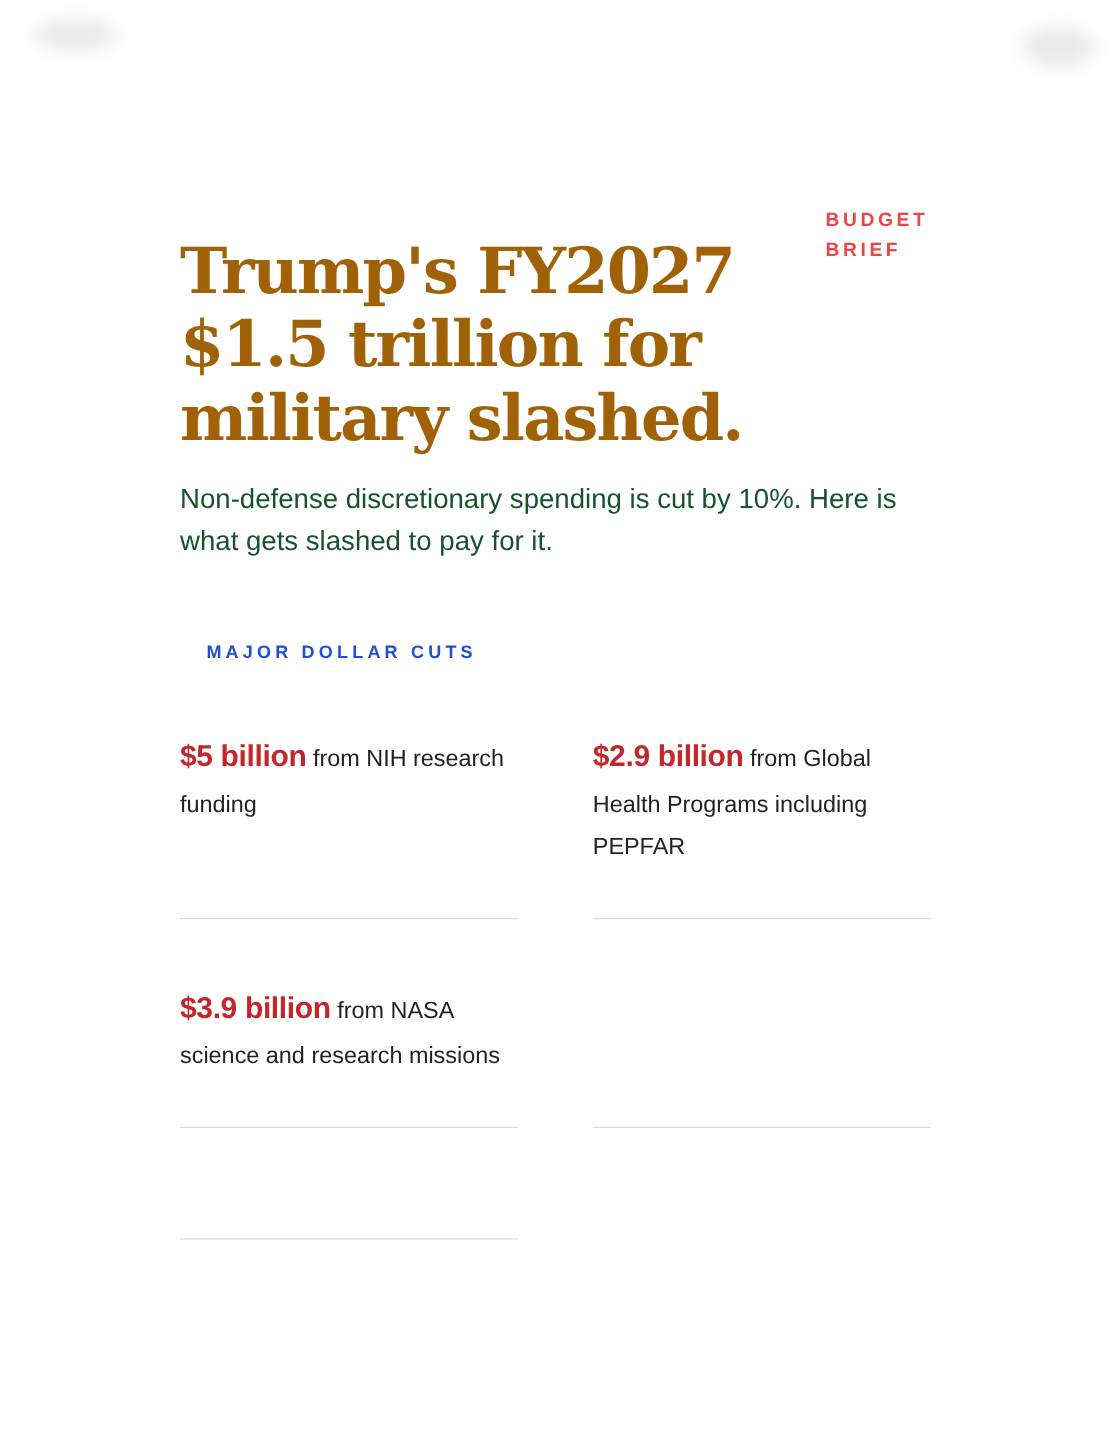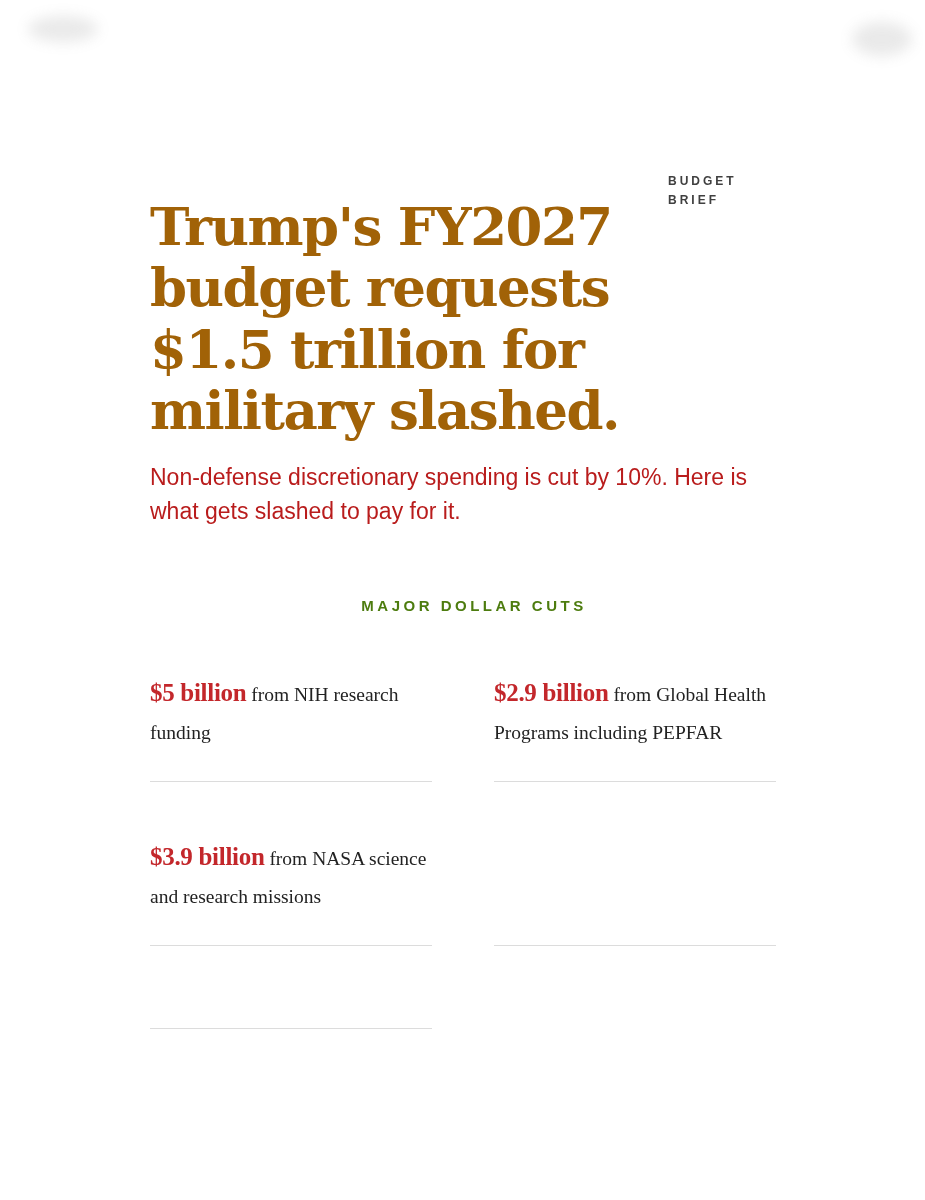--- a/index.html
+++ b/index.html
@@ -18,25 +18,25 @@
     opacity: 0.18;
     filter: blur(7px);
     border-radius: 50%;
   }
   .smudge.left  { left: 28px;  top: 16px; width: 70px; height: 26px; }
   .smudge.right { left: 852px; top: 22px; width: 60px; height: 34px; }
 
   .badge {
     position: absolute;
     top: 172px;
-    left: 668px;
-    font-size: 12px;
+    left: 688px;
+    font-size: 16px;
     font-weight: 700;
     letter-spacing: 3px;
-    color: #404040;
+    color: #ef4444;
     line-height: 1.55;
   }
 
   .content {
     position: absolute;
     left: 150px;
     top: 196px;
     width: 626px;
   }
 
@@ -46,50 +46,48 @@
     font-size: 53px;
     line-height: 1.16;
     letter-spacing: -1.5px;
     color: #a16207;
   }
 
   .subtitle {
     margin-top: 18px;
     font-size: 23px;
     line-height: 1.5;
-    color: #b91c1c;
+    color: #14532d;
     width: 620px;
   }
 
   .section-title {
     margin-top: 68px;
     margin-left: 22px;
     font-size: 15px;
     font-weight: 700;
     letter-spacing: 3.5px;
-    color: #4d7c0f;
-    text-align: center;
+    color: #1d4ed8;
   }
 
   .cuts-grid {
     margin-top: 56px;
     display: grid;
     grid-template-columns: 1fr 1fr;
     column-gap: 62px;
     row-gap: 52px;
     width: 626px;
   }
 
   .cut-cell {
     border-bottom: 1px solid #dcdcdc;
-    padding-bottom: 30px;
+    padding-bottom: 40px;
     font-size: 19.5px;
     line-height: 1.82;
     color: #222222;
-    font-family: Liberation Serif, serif;
   }
 
   .cut-amount {
     font-size: 25px;
     font-weight: 700;
     color: #c3272b;
     letter-spacing: -0.3px;
   }
 </style>
 </head>
@@ -102,21 +100,20 @@
 
   <div class="badge">
     <div>BUDGET</div>
     <div>BRIEF</div>
   </div>
 
   <div class="content">
 
     <h1 class="headline" style="margin:0;">
       <div>Trump's FY2027</div>
-      <div>budget requests</div>
       <div>$1.5 trillion for</div>
       <div>military slashed.</div>
     </h1>
 
     <p class="subtitle" style="margin-bottom:0;">Non-defense discretionary spending is cut by 10%. Here is what gets slashed to pay for it.</p>
 
     <div class="section-title">MAJOR DOLLAR CUTS</div>
 
     <div class="cuts-grid">
 

